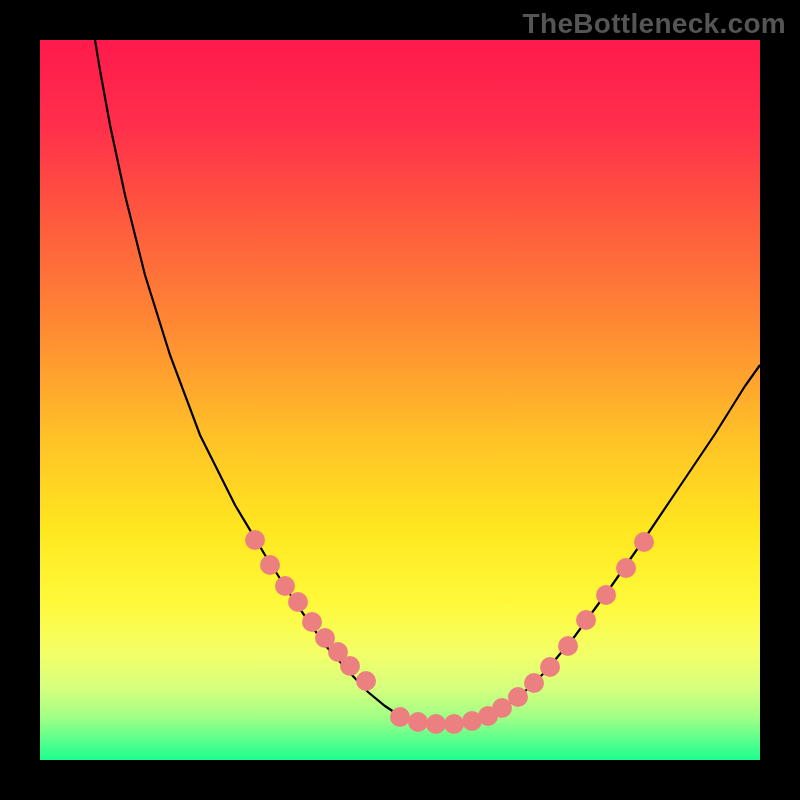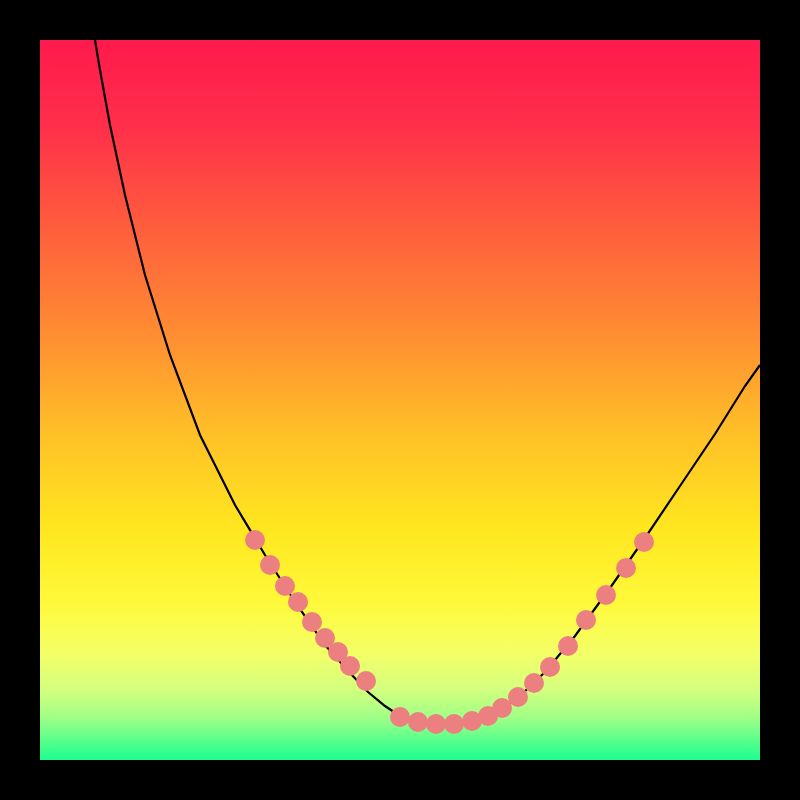--- a/index.html
+++ b/index.html
@@ -90,13 +90,14 @@
           <circle cx="528" cy="606" r="10" fill="#ec8080"></circle>
           <circle cx="546" cy="580" r="10" fill="#ec8080"></circle>
           <circle cx="566" cy="555" r="10" fill="#ec8080"></circle>
           <circle cx="586" cy="528" r="10" fill="#ec8080"></circle>
           <circle cx="604" cy="502" r="10" fill="#ec8080"></circle>
         </g>
     </svg>
 
   </div>
 
+  <div class="watermark">TheBottleneck.com</div>
 </div>
 
 </body></html>

